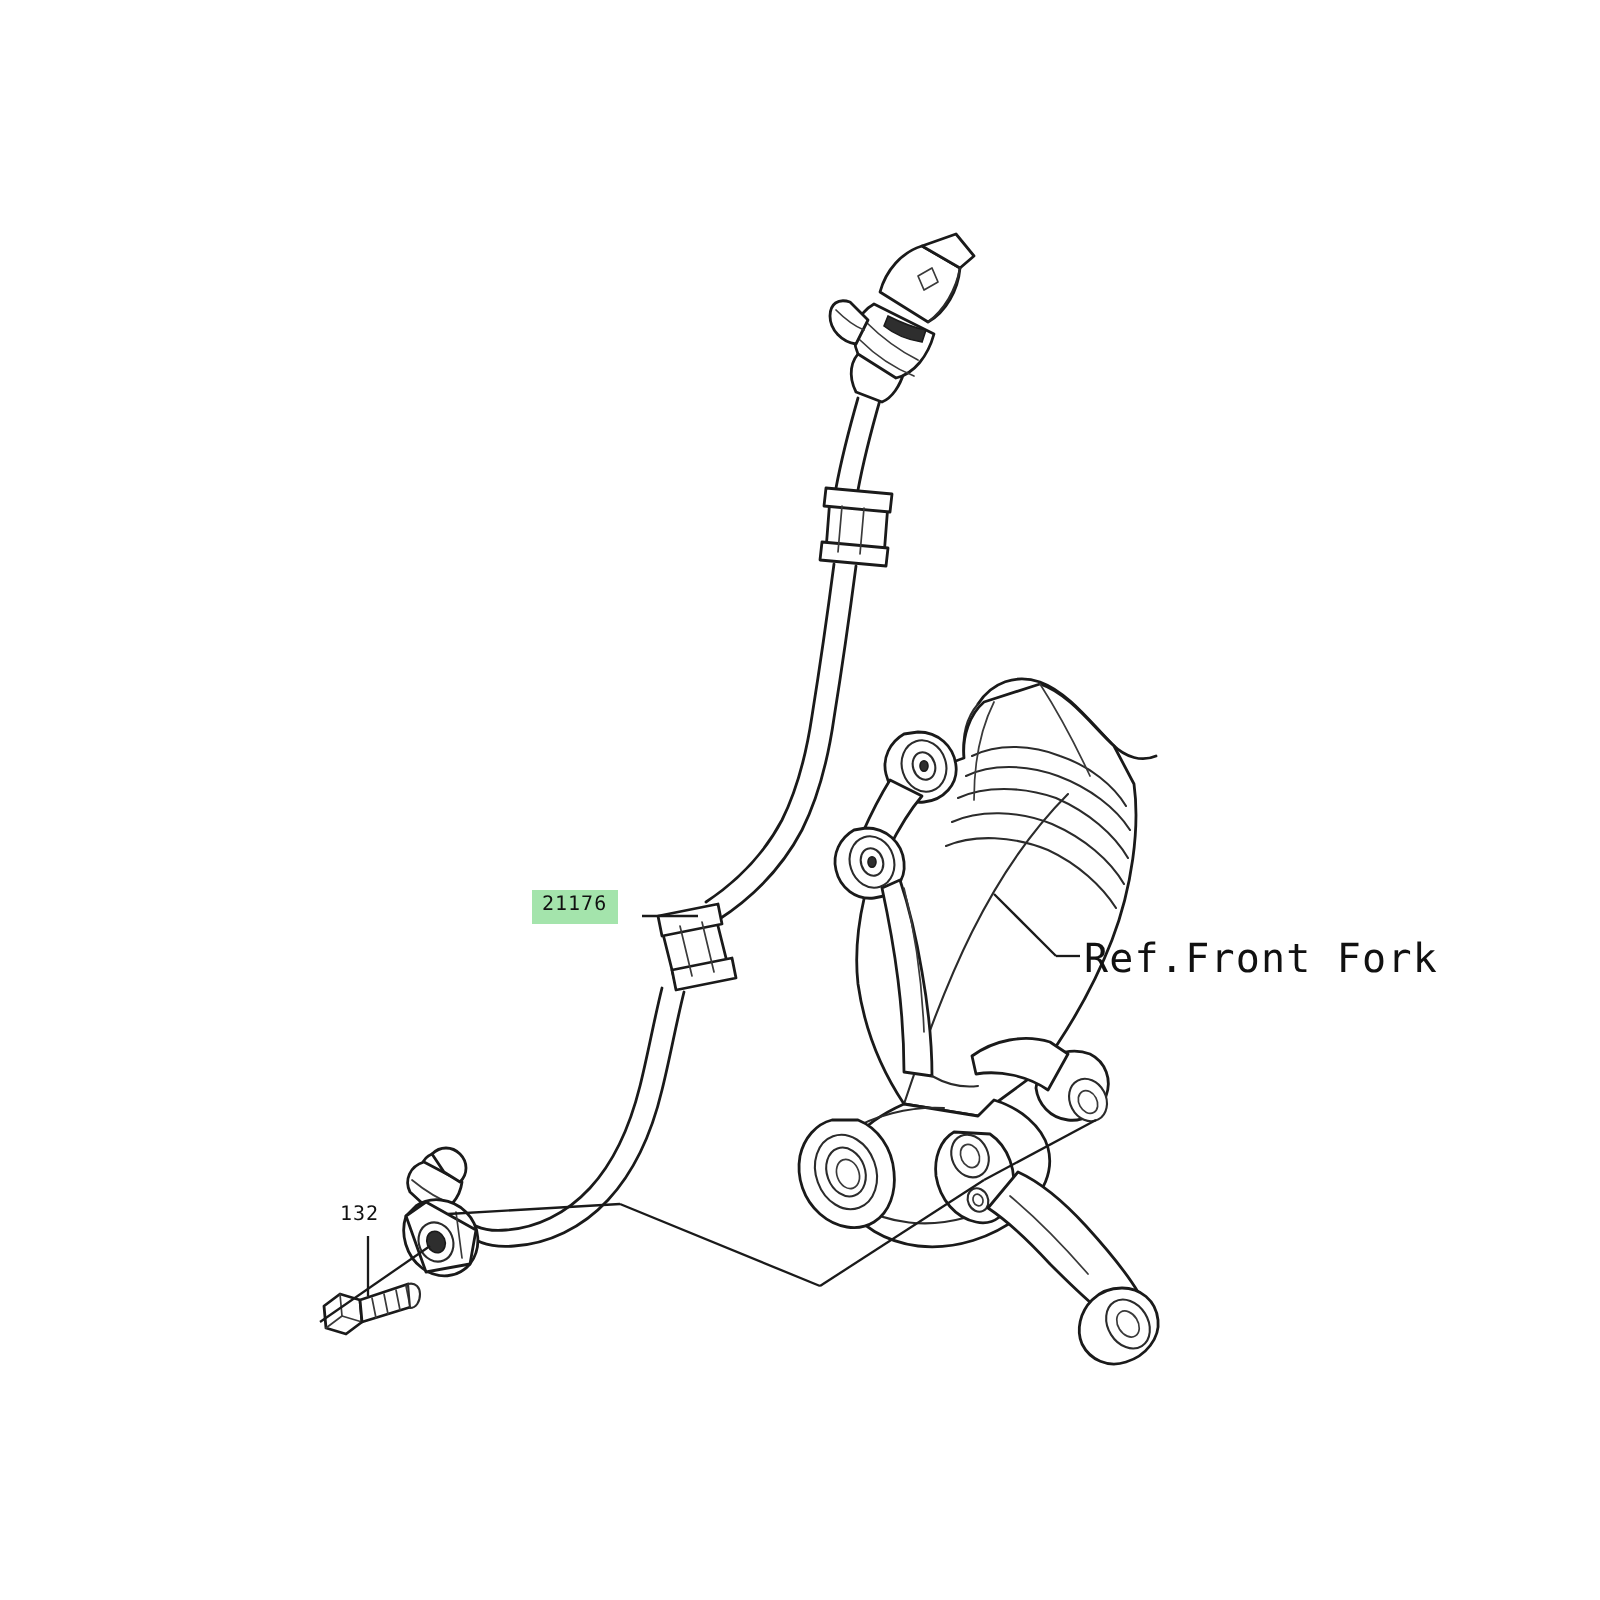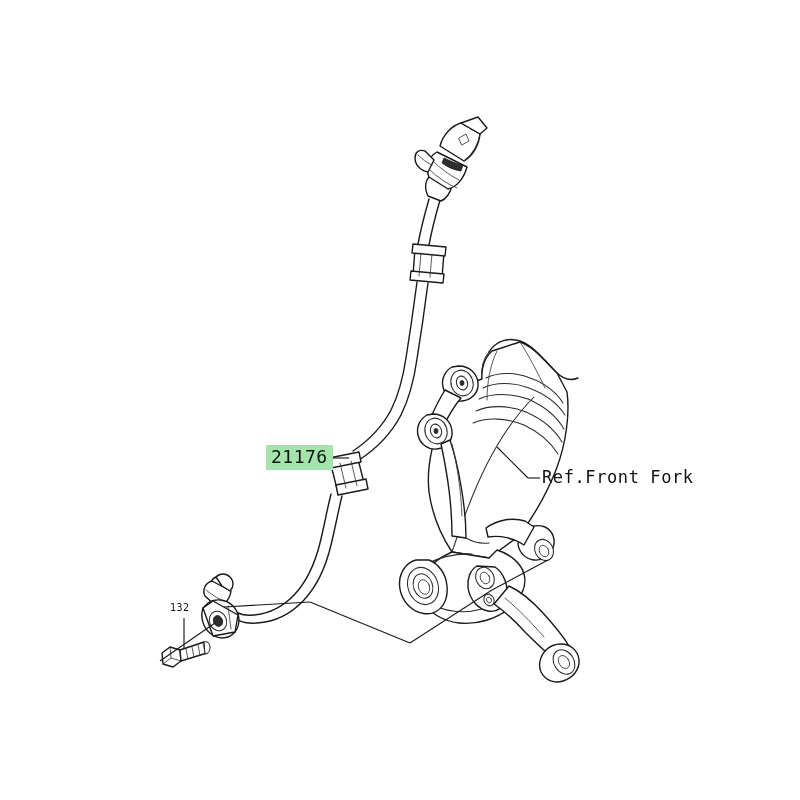--- a/index.html
+++ b/index.html
@@ -78,29 +78,29 @@
   .label {
     position: absolute;
     font-family: "DejaVu Sans Mono", "Liberation Mono", monospace;
     color: #111111;
     white-space: pre;
     line-height: 1;
   }
   .label-hl {
     background: #a4e4ac;
     padding: 3px 5px 4px 5px;
-    font-size: 18px;
+    font-size: 10px;
     letter-spacing: 0.5px;
   }
   .label-plain {
     font-size: 10px;
     letter-spacing: 0.5px;
   }
   .label-ref {
-    font-size: 17px;
+    font-size: 20px;
     letter-spacing: 0.6px;
   }
 </style>
 </head>
 <body>
 
 <div id="diagram-root">
 
   <svg class="drawing" viewBox="0 0 800 800" xmlns="http://www.w3.org/2000/svg">
 

